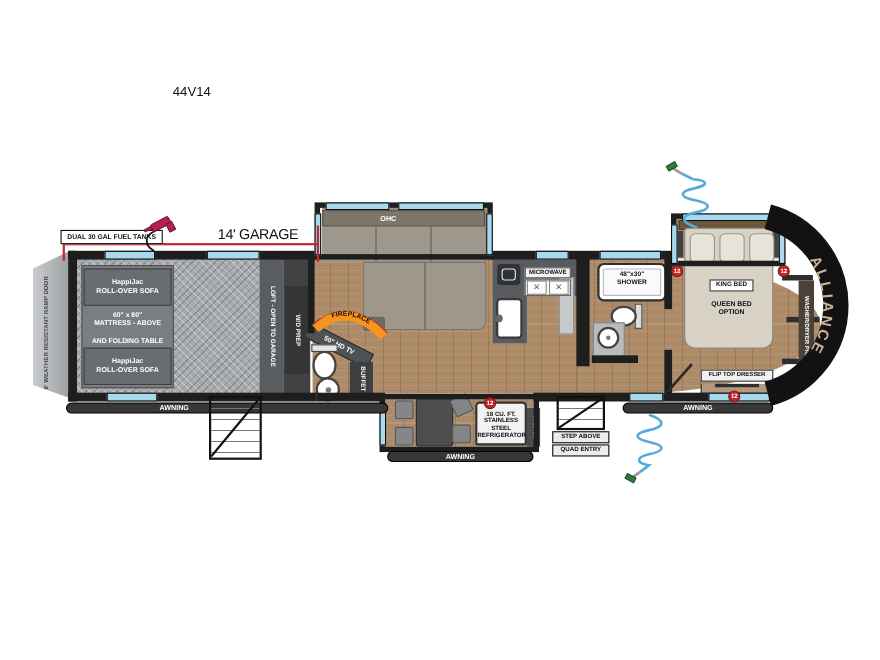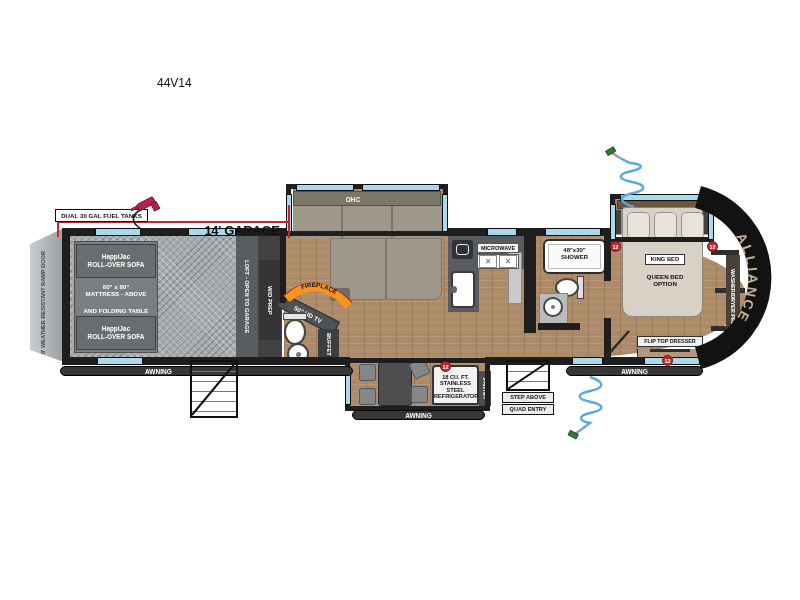--- a/index.html
+++ b/index.html
@@ -234,21 +234,21 @@
   <div class="abs badge" style="left:707px;top:241px;">
       <span>12</span>
     </div>
   <div class="abs badge" style="left:662px;top:355px;">
       <span>12</span>
     </div>
 
   <div class="abs" style="left:57px;top:221px;width:233px;height:2px;background:#c1272d;"></div>
   <div class="abs" style="left:57px;top:210px;width:2px;height:27px;background:#c1272d;"></div>
   <div class="abs" style="left:288px;top:205px;width:2px;height:33px;background:#c1272d;"></div>
-  <div class="abs" style="left:198px;top:205px;width:88px;font-size:13px;font-weight:bold;color:#111;text-align:center;letter-spacing:-0.3px;white-space:nowrap;margin-top:18px;">14' GARAGE</div>
+  <div class="abs" style="left:198px;top:205px;width:88px;font-size:13px;font-weight:normal;color:#111;letter-spacing:-0.3px;white-space:nowrap;">14' GARAGE</div>
   <div class="abs center" style="left:55px;top:209px;width:93px;height:13px;background:#fff;border:1.5px solid #111;">
     <span class="blabel" style="font-size:6.2px;white-space:nowrap;">DUAL 30 GAL FUEL TANKS</span>
   </div>
 
   <svg width="800" height="600" viewBox="0 0 800 600">
     <defs>
       <path id="capTextPath" d="M 700,206 A 78 78 0 0 1 700,350"></path>
       <path id="fpPath" d="M 287,299 Q 316,272 349,306"></path>
     </defs>
 

